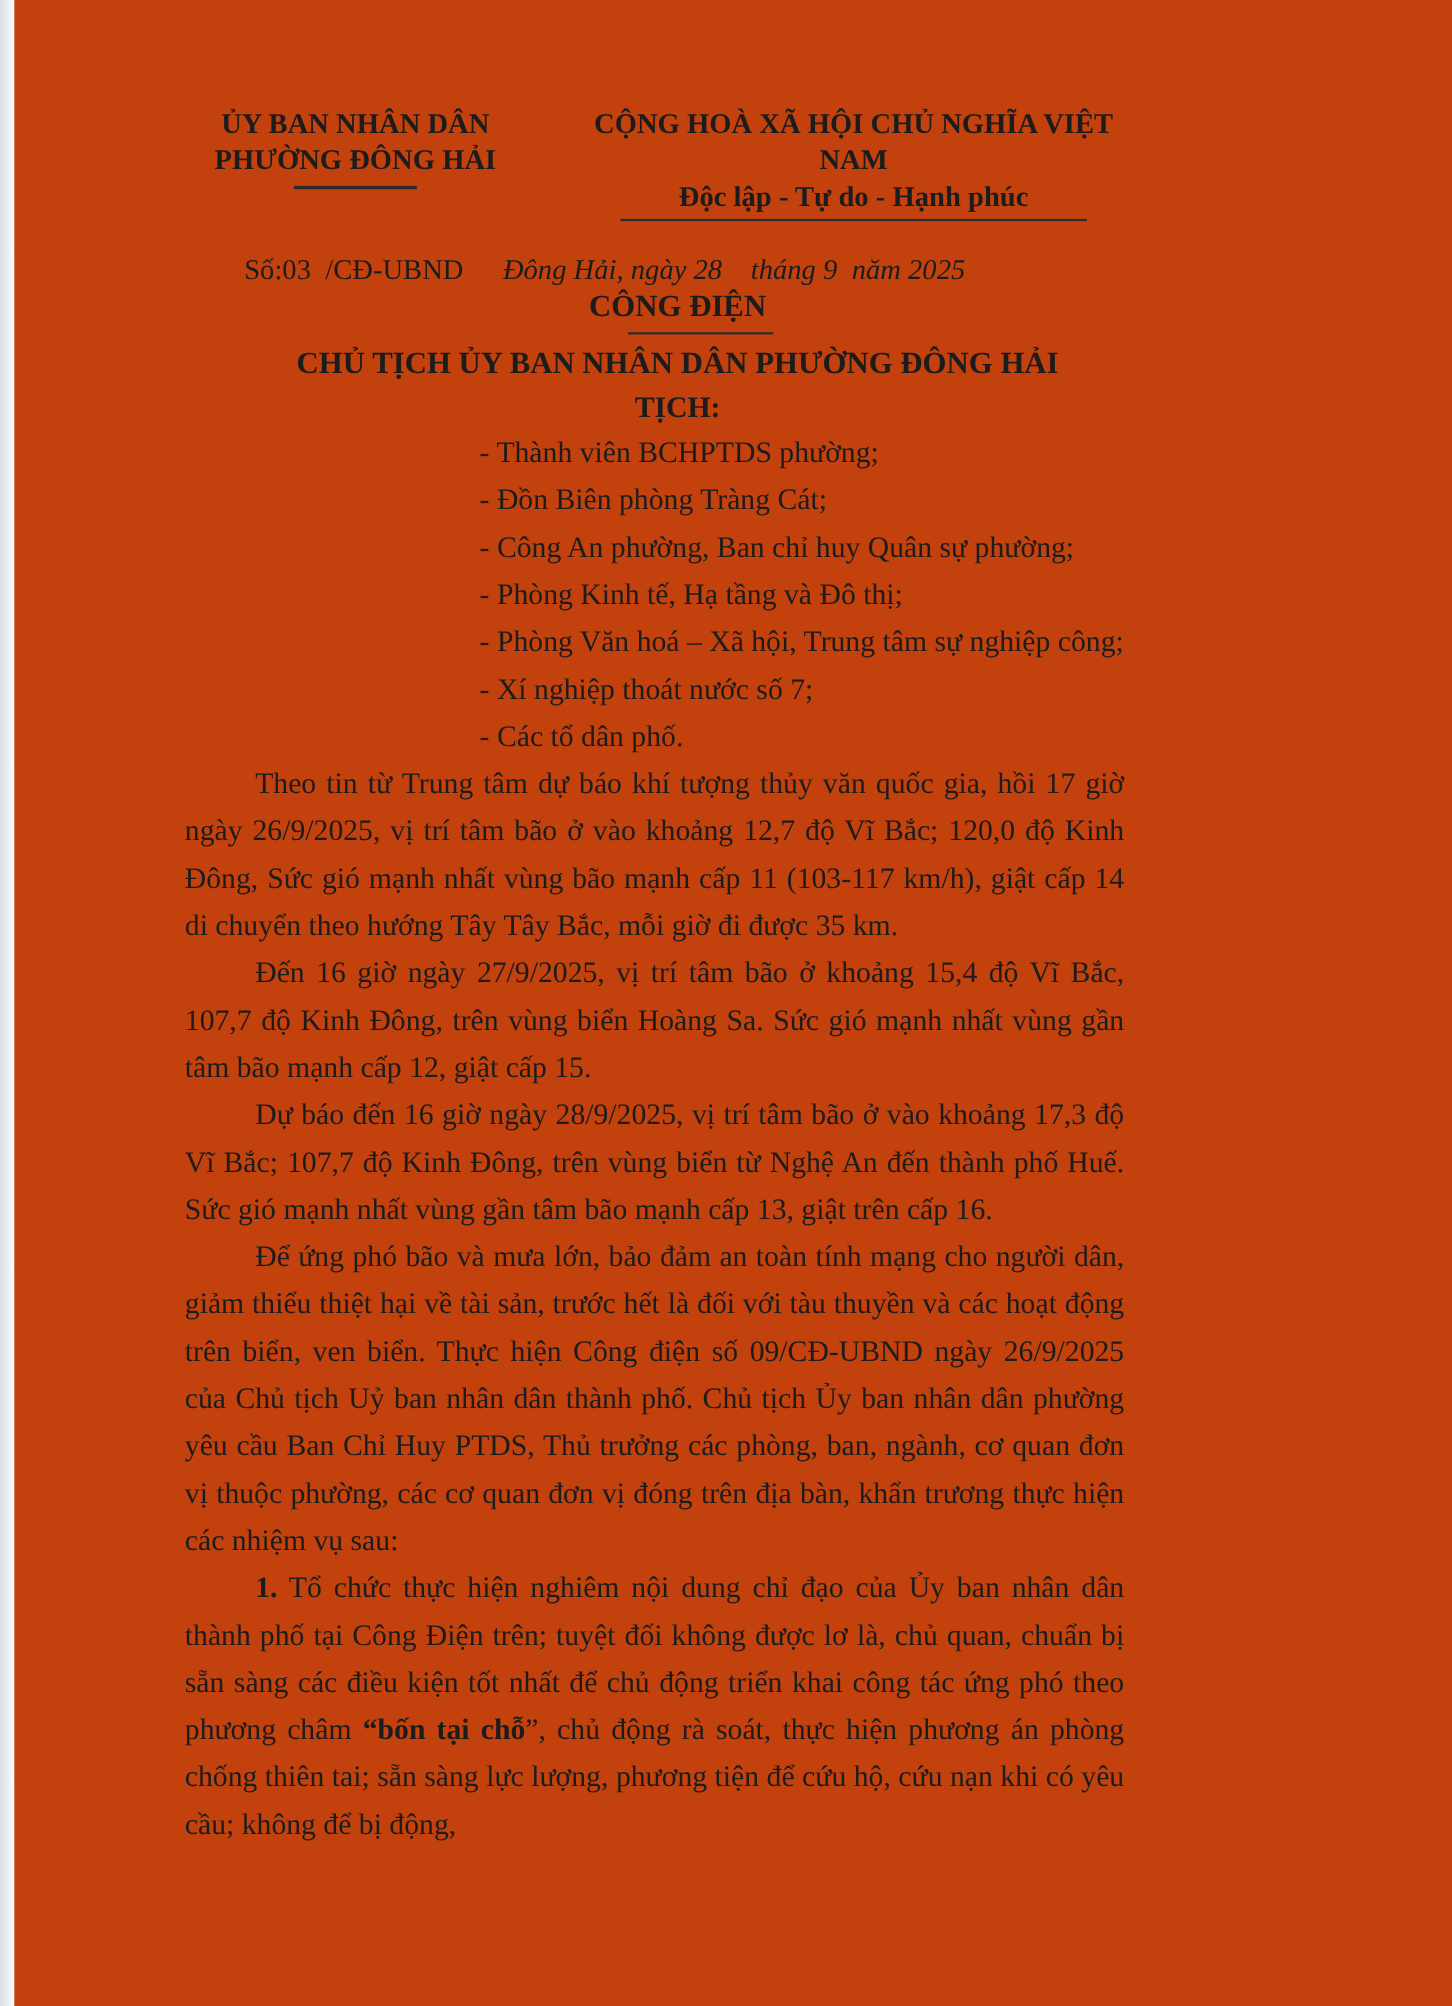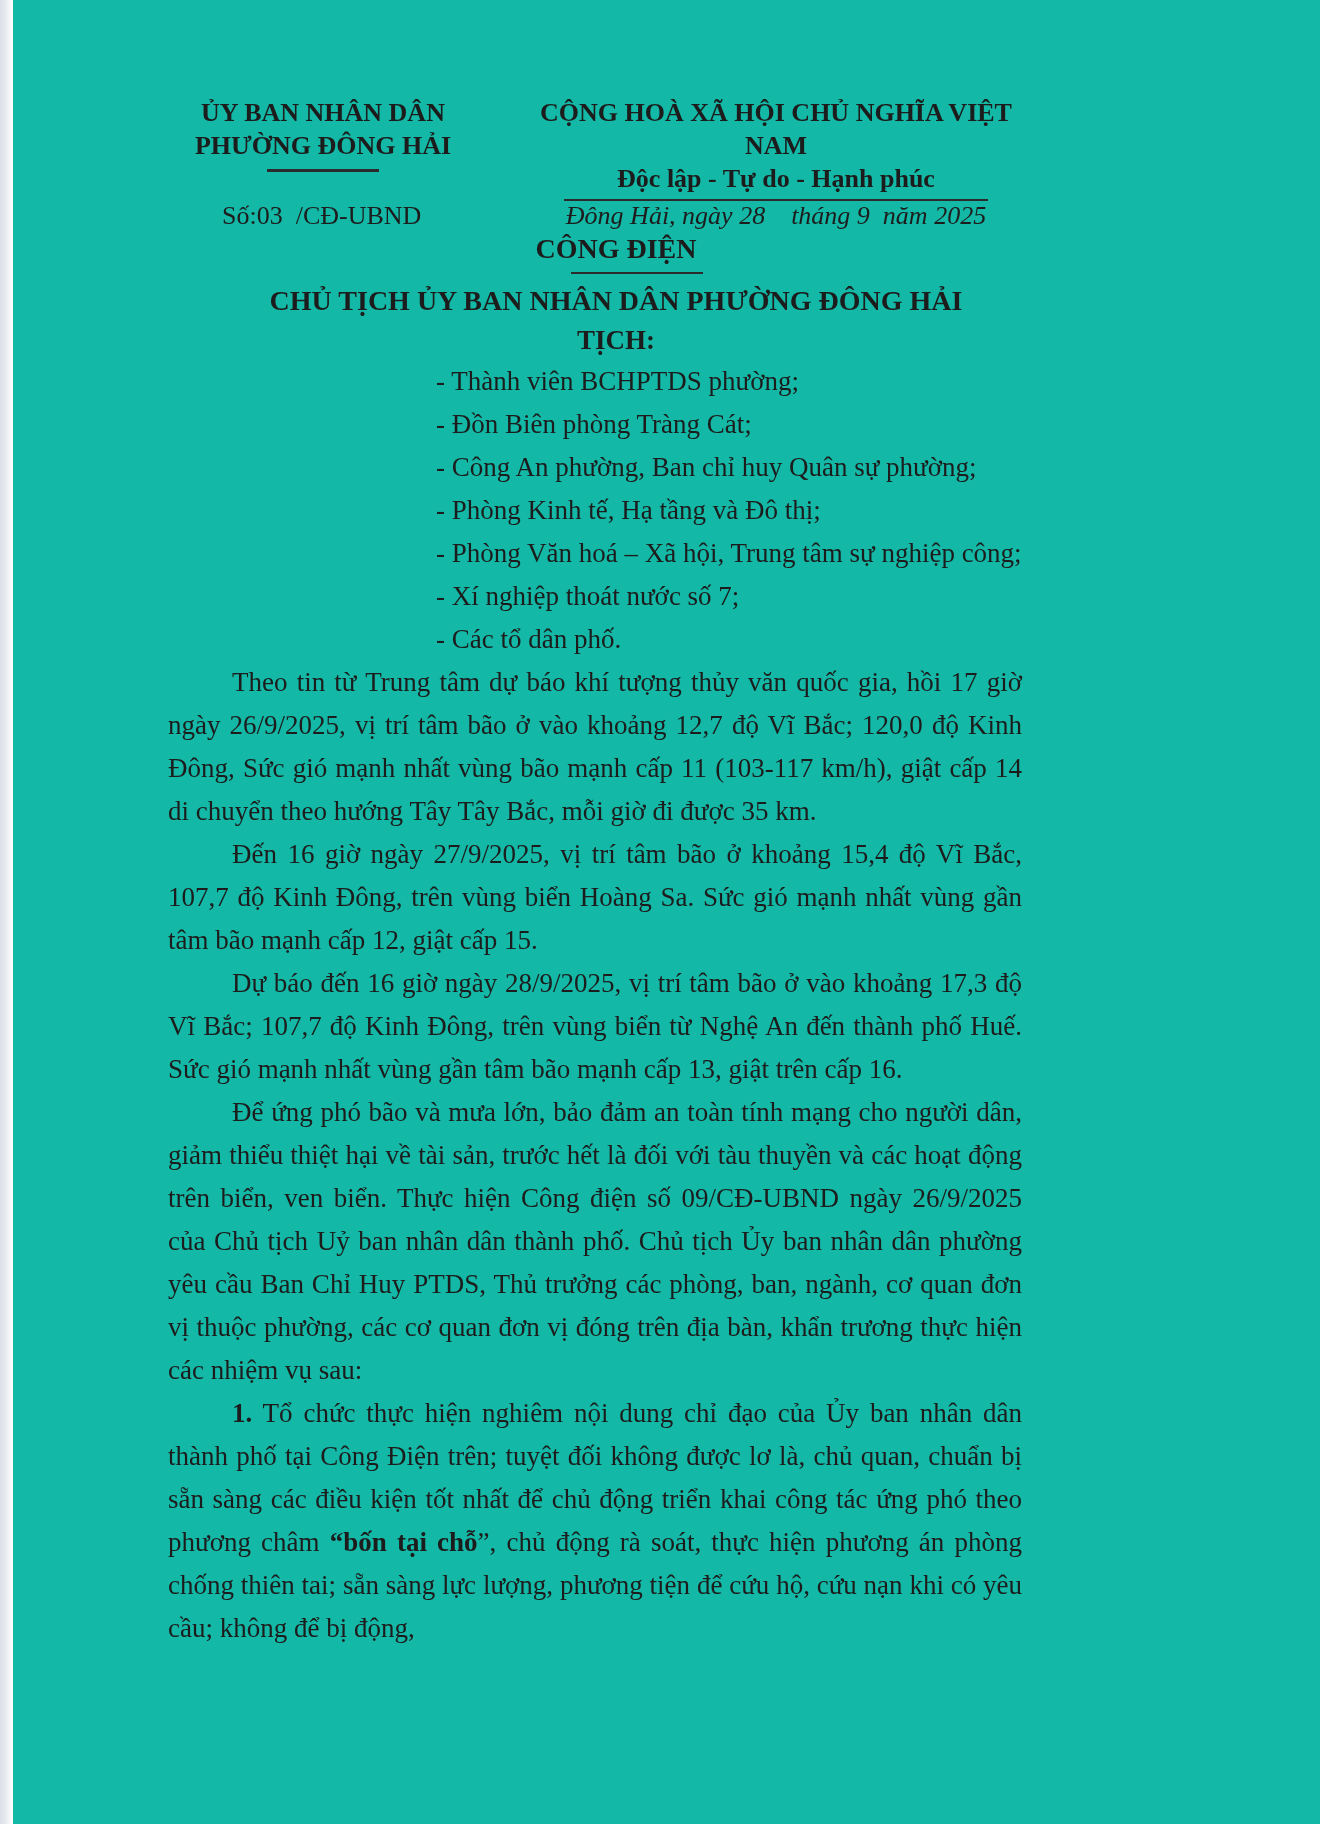--- a/index.html
+++ b/index.html
@@ -1,20 +1,20 @@
 <!DOCTYPE html>
 <html lang="vi"><head>
 <meta charset="utf-8">
 <style>
   html, body { margin: 0; padding: 0; background: #ffffff; }
   .page {
     position: relative;
     width: 1320px;
     height: 1824px;
-    background: #14b8a6;
+    background: #c2410c;
     overflow: hidden;
     font-family: "Liberation Serif", "DejaVu Serif", serif;
     color: #1c1c1c;
     box-sizing: border-box;
   }
   .scan-edge {
     position: absolute;
     left: 0; top: 0; bottom: 0;
     width: 13px;
     background: linear-gradient(to right, #dcdfe7, #e9ebf1 45%, #f7f8fa 80%, #ffffff);
@@ -27,21 +27,21 @@
   }
   
   .hdr { display: flex; justify-content: space-between; }
   .hdr-left  { width: 310px; text-align: center; }
   .hdr-right { width: 492px; text-align: center; }
   .hdr-line  { font-weight: 700; font-size: 26px; line-height: 33px; }
   .rule { height: 3px; background: #2b2b2b; }
   .rule-left  { width: 112px; margin: 7px auto 0; }
   .rule-right { width: 424px; margin: 4px auto 0; height: 2px; }
   
-  .numrow { display: flex; justify-content: space-between; }
+  .numrow { display: flex; justify-content: flex-start; margin-top: 30px; }
   .doc-number { font-size: 26px; margin-left: 54px; white-space: pre; }
   .place-date { width: 492px; text-align: center; font-style: italic; font-size: 26px; white-space: pre; }
   
   .title-block { text-align: center; padding-left: 42px; }
   .doc-kind  { font-weight: 700; font-size: 28px; line-height: 36px; }
   .doc-subject { font-weight: 700; font-size: 27px; line-height: 36px; }
   .rule-title { width: 132px; margin: 5px auto 0; height: 2px; background: #2b2b2b; transform: translateX(21px); }
   .issuer { text-align: center; padding-left: 42px; font-weight: 700; font-size: 28px; line-height: 38px; margin-top: 8px; }
   .dispatch { text-align: center; padding-left: 42px; font-weight: 700; font-size: 27px; line-height: 40px; }
   

